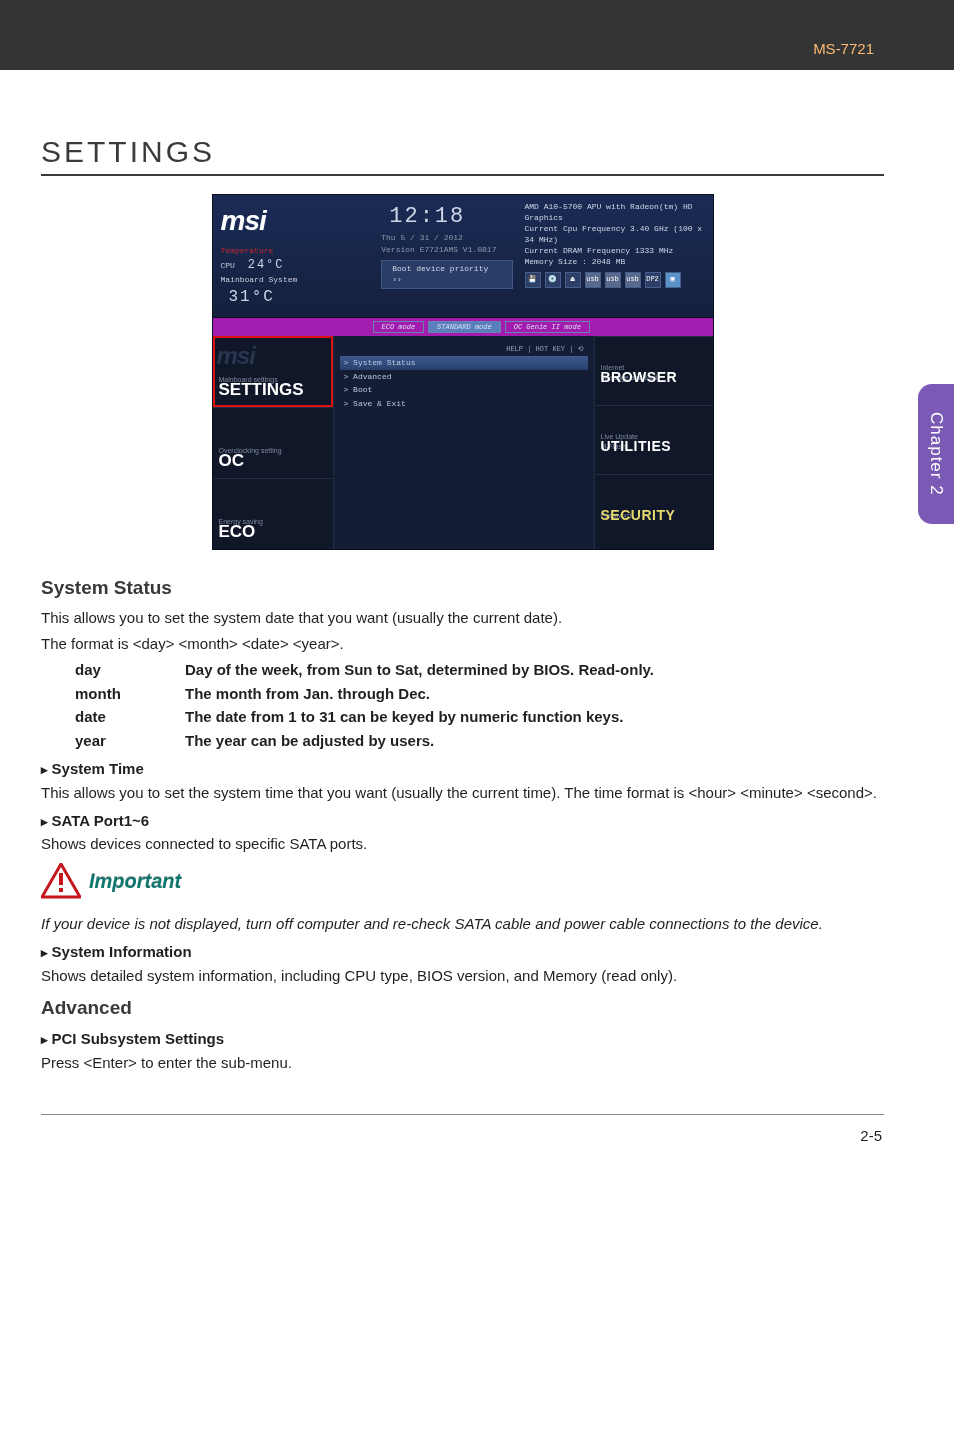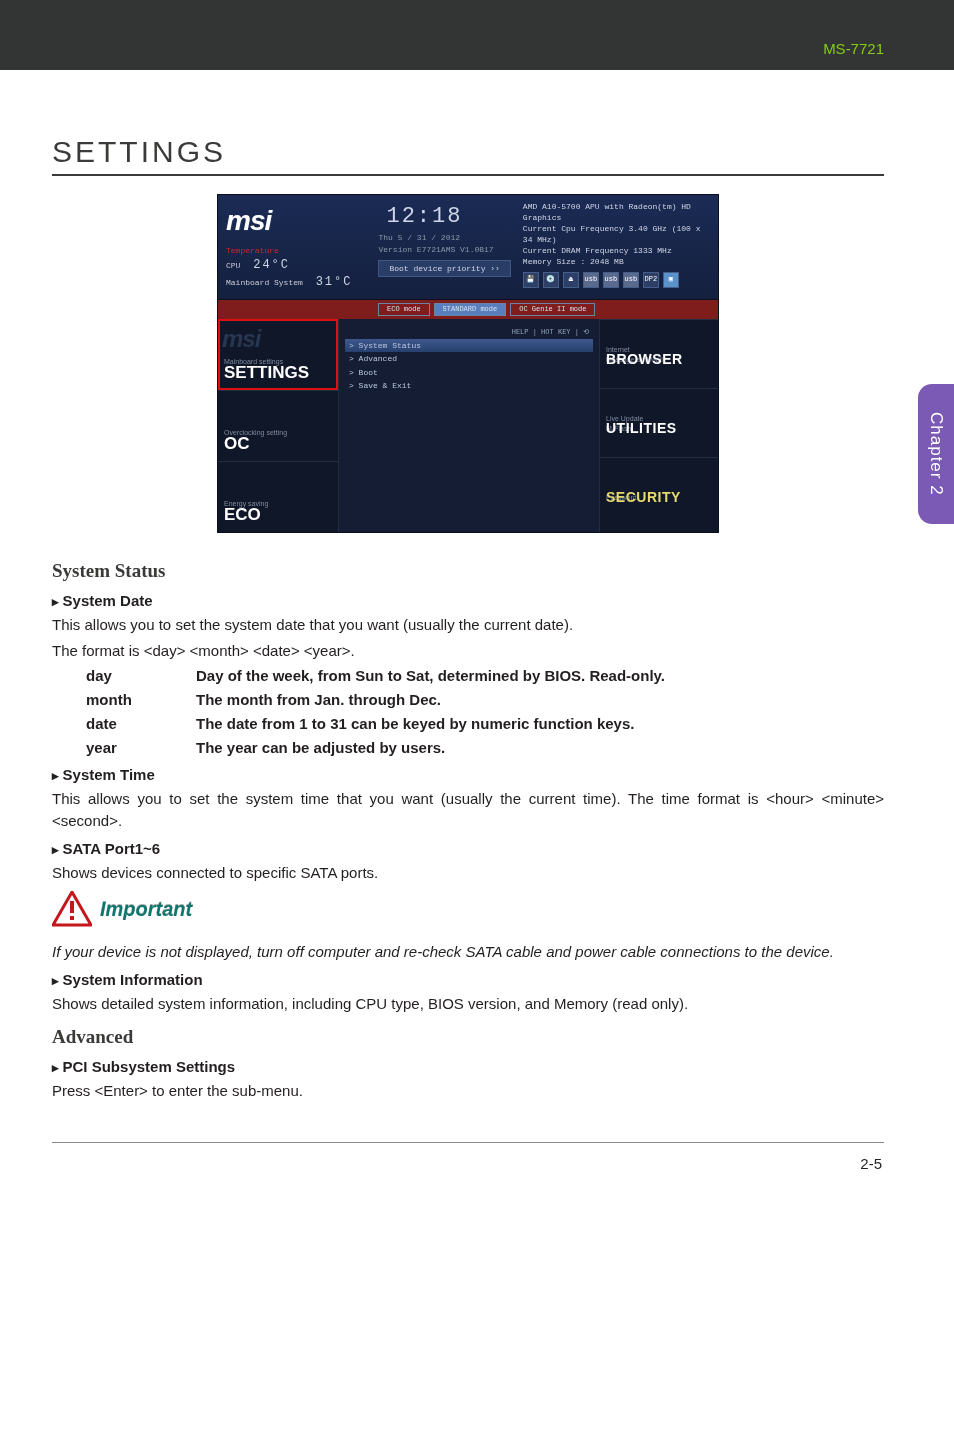--- a/index.html
+++ b/index.html
@@ -10,32 +10,32 @@
     width: 954px;
     position: relative;
   }
   .page {
     background: #fff;
     min-height: 1432px;
     position: relative;
   }
   .model {
     position: absolute;
-    right: 70px;
+    right: 80px;
     top: 40px;
-    color: #84cc16;
+    color: #fdba74;
     font-size: 15px;
   }
   .top-dark {
     background: #333434;
     height: 70px;
     position: relative;
   }
   .content {
-    padding: 40px 70px 30px 52px;
+    padding: 40px 70px 30px 41px;
     color: #231f20;
     font-size: 15px;
     line-height: 1.45;
   }
   h1.section-title {
     font-size: 30px;
     border-bottom: 2px solid #393a39;
     letter-spacing: 3px;
     margin: 20px 0 18px 0;
     font-weight: normal;
@@ -96,21 +96,21 @@
   }
   .bi.usb { background: #5a6a8f; }
   .bi.plus { background: #5b92c9; color: #fff; font-weight: bold; }
   .lang-pill {
     position: absolute; right: 6px; top: 4px;
     border: 1px solid #6aa2c7; border-radius: 8px; font-size: 7px;
     padding: 1px 8px; color: #cfe3f0;
   }
   .f12 { position: absolute; right: 72px; top: 4px; font-size: 8px; color: #cfe3f0;}
   .f12 .ico { display:inline-block;width:10px;height:10px;background:#3d6cc0;margin-right:2px;vertical-align:middle;border-radius:2px;}
-  .mode-tabs { display: flex; gap: 4px; padding: 3px 0 3px 160px; background:#7f1d1d; }
+  .mode-tabs { display: flex; gap: 4px; padding: 3px 0 3px 160px; background:#a21caf;font-style:italic; }
   .mode-tab {
     border: 1px solid #6b82a9;
     font-size: 7px; padding: 1px 8px; color: #d7e0ef; text-align: center;
     line-height: 1.15;
   }
   .mode-tab.active { background: #5a7fbe; }
   .bios-mid { display: flex; min-height: 200px; }
   .left-nav { width: 120px; background: #101728; border-right: 1px solid #222e44; }
   .left-item {
     height: 64px;
@@ -132,21 +132,21 @@
   .menu-center { flex: 1; padding: 6px 0 0 6px; color:#b9c7dc; font-size:8px; }
   .menu-center .hl { background: linear-gradient(#3d588e,#27406e); display:block; padding:1px 4px; margin-right:6px;}
   .menu-center .it { padding:1px 4px; display:block; }
   .help-hot { text-align: right; font-size: 7px; color: #90a4b9; padding: 2px 10px;}
   .right-nav { width: 118px; background: #101728; border-left: 1px solid #222e44; }
   .right-item { height: 64px; border-top: 1px solid #222e44; position: relative; padding:4px 6px 0 6px; font-family: Arial, sans-serif;}
   .right-item .big { font-size: 14px; font-weight: 600; color: #fff; position: absolute; bottom: 18px; left: 6px; letter-spacing: 0.5px;}
   .right-item .small-lab { font-size: 7px; color: #7e8aa0; position: absolute; bottom: 22px; left: 6px;}
   .right-item.sec .big { color: #e6d96e; }
 
-  h2.sub { font-size: 19px; color: #3a3a39; margin: 8px 0 6px 0; font-family: Liberation Serif, serif; }
+  h2.sub { font-size: 19px; color: #3a3a39; margin: 8px 0 6px 0; }
   .field { font-weight: 700; margin-top: 6px; }
   .field::before { content: "▸"; color:#222; margin-right:4px; font-size:13px;}
   .para { margin: 2px 0 4px 0; }
   .dl { display: grid; grid-template-columns: 100px 1fr; margin-left: 34px; gap: 2px 10px; font-weight: bold; }
   .dl .t { }
   .important-row { display: flex; align-items: center; gap: 8px; margin-top: 8px; }
   .warn-icon {
     width: 40px; height: 36px; position: relative;
   }
   .warn-icon svg { width: 40px; height: 36px; }
@@ -199,21 +199,21 @@
       <div class="f12"><span class="ico"></span><span>F12</span></div>
       <div class="lang-pill">Language</div>
 
       <div class="bios-top">
         <div>
           <div class="msi-logo">msi</div>
           <div class="temp-block">
             <div class="temp-label">Temperature</div>
             <div><span>CPU</span> <span class="digital" style="font-size:12px;">24°C</span></div>
             <div><span>Mainboard
-System</span> <span class="digital" style="font-size:12px;">31°C</span></div>
+System</span> <span class="digital" style="font-size:16px;">31°C</span></div>
           </div>
         </div>
         <div class="clock-col">
           <div class="digital">12:18</div>
           <div class="small">Thu  5 / 31 / 2012</div>
           <div class="small">Version E7721AMS V1.0B17</div>
           <div class="boot-btn">Boot device priority   ››</div>
         </div>
         <div class="info-col">
           <div>AMD A10-5700 APU with Radeon(tm) HD Graphics</div>
@@ -277,21 +277,20 @@
           <div class="right-item sec">
             <div class="small-lab">Password</div>
             <div class="big">SECURITY</div>
           </div>
         </div>
       </div>
     </div>
 
     <h2 class="sub">System Status</h2>
 
-    <div class="field">System Date</div>
     <div class="para">This allows you to set the system date that you want (usually the current date).</div>
     <div class="para">The format is &lt;day&gt; &lt;month&gt; &lt;date&gt; &lt;year&gt;.</div>
     <div class="dl">
       <div class="t">day</div>
       <div>Day of the week, from Sun to Sat, determined by BIOS. Read-only.</div>
       <div class="t">month</div>
       <div>The month from Jan. through Dec.</div>
       <div class="t">date</div>
       <div>The date from 1 to 31 can be keyed by numeric function keys.</div>
       <div class="t">year</div>

